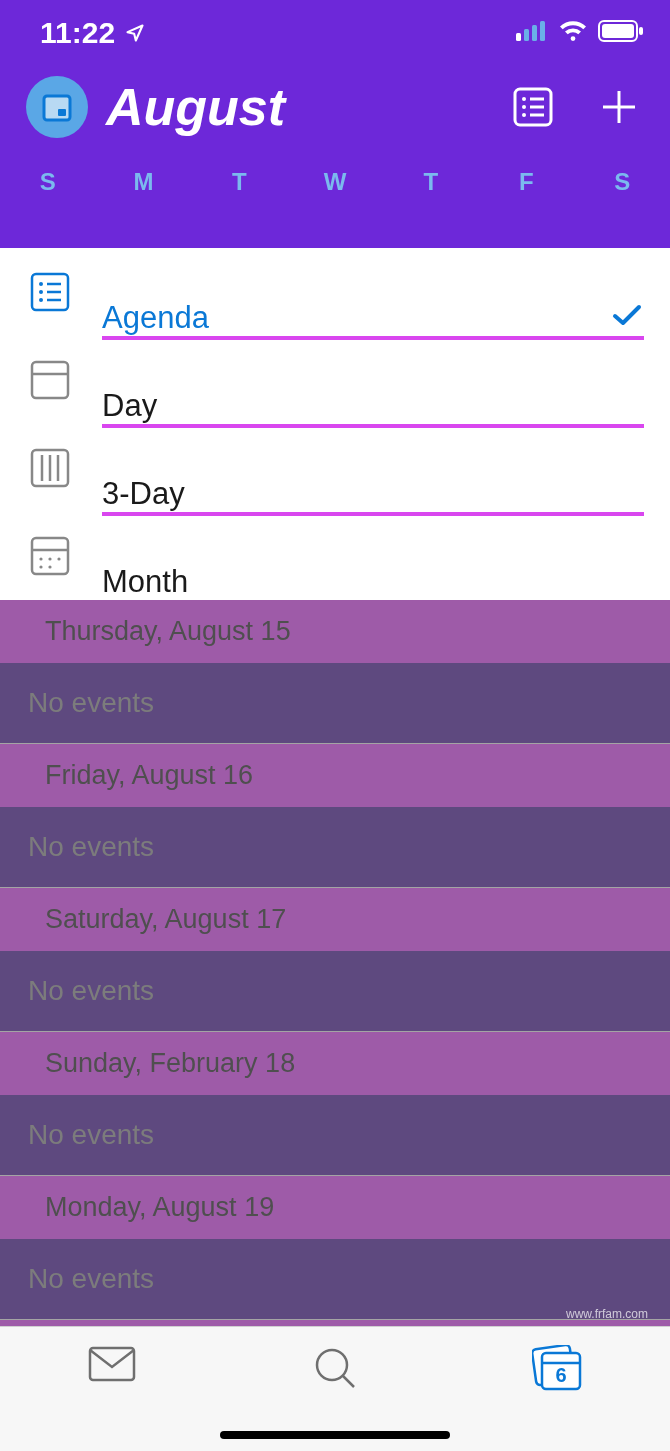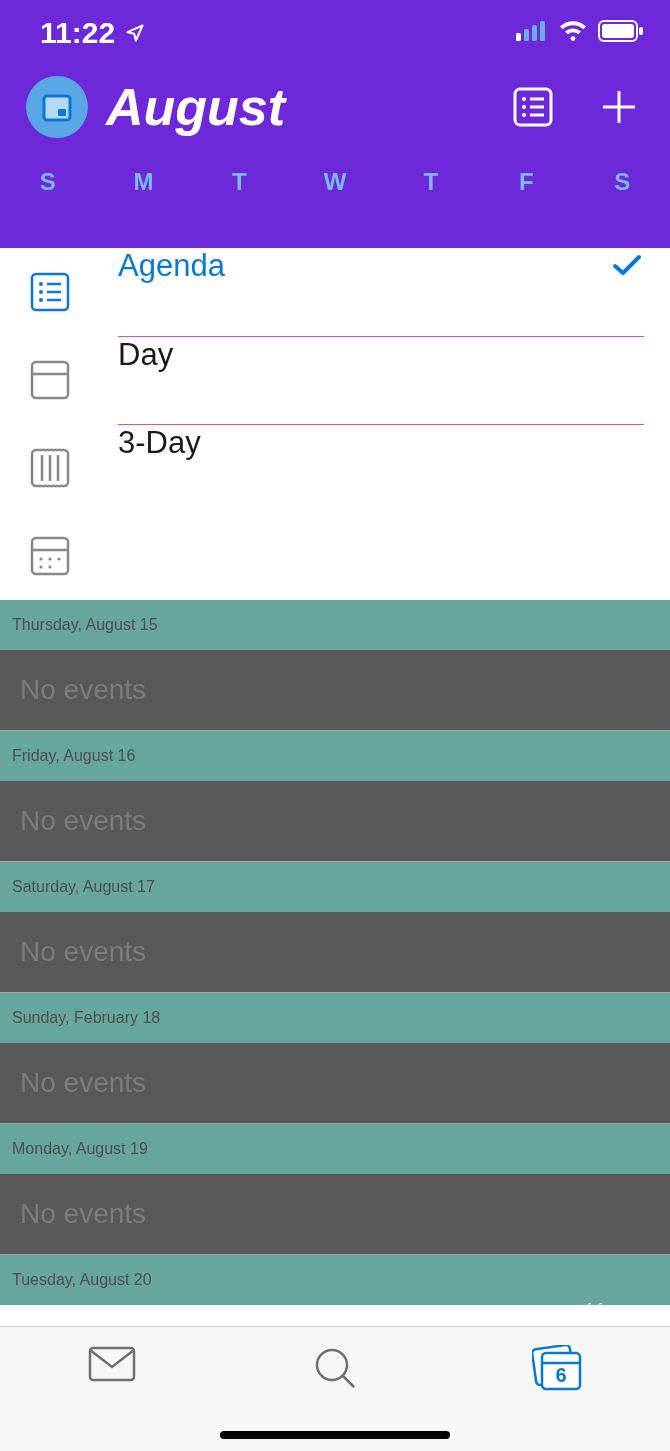--- a/index.html
+++ b/index.html
@@ -74,61 +74,60 @@
   .view-menu {
     background: #fff;
   }
   .view-item {
     display: flex;
     align-items: center;
     height: 88px;
     padding: 0 26px 0 28px;
   }
   .view-item + .view-item .view-label-wrap {
-    border-top: 1px solid #d946ef;
+    border-top: 4px solid #d946ef;
   }
   .view-icon {
     width: 44px; height: 44px;
     margin-right: 30px;
     display: flex; align-items: center; justify-content: center;
     flex-shrink: 0;
   }
   .view-label-wrap {
     flex: 1;
     display: flex;
-    align-items: flex-start;
+    align-items: flex-end;
     height: 100%;
-    margin-left: 16px;
   }
   .view-label {
     font-size: 31px;
     flex: 1;
   }
   .view-item.selected .view-label { color: #0a78d6; }
   .view-item:not(.selected) .view-label { color: #1a1a1a; }
   .check { color: #0a78d6; }
   .agenda-bg {
     position: relative;
   }
   .agenda-bg::after {
     content: "";
     position: absolute;
     inset: 0;
     background: rgba(110,110,110,0.55);
     pointer-events: none;
   }
   .day-header {
-    background: #5eead4;
-    padding: 16px 12px;
-    font-size: 16px;
+    background: #d946ef;
+    padding: 16px 45px;
+    font-size: 27px;
     color: #2a2a2a;
   }
   .no-events {
-    background: #404040;
-    padding: 24px 20px;
+    background: #4c1d95;
+    padding: 24px 28px;
     font-size: 28px;
     color: #8e8e8e;
     border-bottom: 1px solid #e6e6e6;
   }
   .tab-bar {
     position: absolute;
     bottom: 0; left: 0; right: 0;
     height: 125px;
     background: #f7f7f7;
     border-top: 1px solid #d0d0d0;
@@ -147,23 +146,23 @@
     bottom: 12px;
     left: 50%;
     transform: translateX(-50%);
     width: 230px;
     height: 8px;
     background: #000;
     border-radius: 4px;
   }
   .watermark {
     position: absolute;
-    right: 4px;
+    right: 22px;
     bottom: 130px;
-    font-size: 18px;
+    font-size: 12px;
     color: rgba(255,255,255,0.7);
     z-index: 5;
   }
 </style>
 </head>
 <body>
 
 <div class="header">
   <div class="status-bar">
     <div class="status-left">
@@ -287,20 +286,23 @@
       <svg width="42" height="42" viewBox="0 0 42 42" fill="none" stroke="#888" stroke-width="2.5">
           <rect x="3" y="3" width="36" height="36" rx="4"></rect>
           <line x1="3" y1="15" x2="39" y2="15"></line>
           <circle cx="12" cy="24" r="1.6" fill="#888" stroke="none"></circle>
           <circle cx="21" cy="24" r="1.6" fill="#888" stroke="none"></circle>
           <circle cx="30" cy="24" r="1.6" fill="#888" stroke="none"></circle>
           <circle cx="12" cy="32" r="1.6" fill="#888" stroke="none"></circle>
           <circle cx="21" cy="32" r="1.6" fill="#888" stroke="none"></circle>
         </svg>
     </div>
+    <div class="view-label-wrap">
+      <div class="view-label">Month</div>
+    </div>
   </div>
 </div>
 
 <div class="agenda-bg">
   <div class="day-header">Thursday, August 15</div>
   <div class="no-events">No events</div>
   <div class="day-header">Friday, August 16</div>
   <div class="no-events">No events</div>
   <div class="day-header">Saturday, August 17</div>
   <div class="no-events">No events</div>

